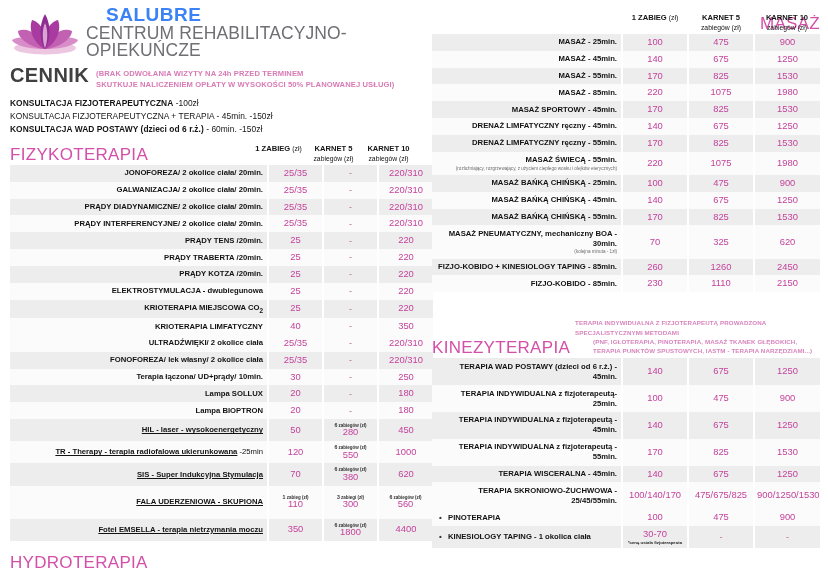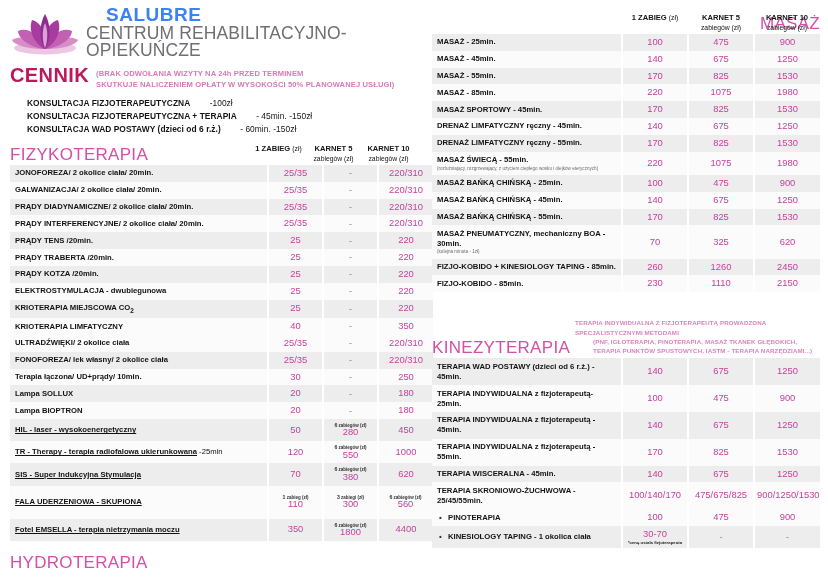--- a/index.html
+++ b/index.html
@@ -24,31 +24,31 @@
     font-size: 19px; font-weight: bold; letter-spacing: .5px;
     color: #3b82f6;
     margin-left: 20px;
   }
   .brand-sub {
     font-size: 17.5px; letter-spacing: .1px; color: #6f6f74; margin-top: 1px;
   }
 
   
   .cennik-row { display: flex; align-items: flex-start; margin-top: 6px; gap: 7px; }
-  .cennik-title { font-size: 20px; font-weight: bold; letter-spacing: .4px; color: #be185d; }
+  .cennik-title { font-size: 20px; font-weight: bold; letter-spacing: .4px; color: #404040; }
   .cennik-note {
     font-size: 7.6px; font-weight: bold; color: #d87ab5; line-height: 1.45;
     padding-top: 4px; letter-spacing: .1px;
   }
   .konsult { margin-top: 7px; }
   .konsult div {
     font-size: 8.4px; font-weight: bold; letter-spacing: .05px;
     line-height: 1.55; color: #141414;
   }
-  .konsult span { font-weight: normal; margin-left: 17px; }
+  .konsult span { font-weight: normal; }
 
   
   .sec-head { display: flex; align-items: flex-end; position: relative; }
   .sec-title {
     font-size: 17px; color: #d44fa8; letter-spacing: .3px;
     font-weight: normal; white-space: nowrap;
   }
   .sec-note {
     font-size: 6.2px; color: #d884bd; font-weight: bold;
     letter-spacing: .1px; padding-bottom: 3px; padding-left: 5px;
@@ -67,20 +67,21 @@
 
   
   table { border-collapse: collapse; width: 100%; table-layout: fixed; }
   td { vertical-align: middle; }
   tr.r-odd  td { background: #ededed; }
   tr.r-even td { background: #fbfbfb; }
   td.name {
     font-size: 7.7px; font-weight: bold; color: #121212;
     padding: 3.4px 4px 3.4px 5px; letter-spacing: 0;
     line-height: 1.3;
+    text-align: right;
   }
   td.name .thin { font-weight: normal; }
   td.name .tiny {
     display: block; font-size: 4.6px; font-weight: normal;
     color: #6d6d6d; letter-spacing: 0; line-height: 1.3; margin-top: .5px;
   }
   td.name .ul { text-decoration: underline; }
   td.price {
     text-align: center; font-size: 9.4px; color: #c4429b;
     padding: 3px 2px; border-left: 2px solid #ffffff;
@@ -145,21 +146,21 @@
     <div class="cennik-row">
       <div class="cennik-title">CENNIK</div>
       <div class="cennik-note">
         <span>(BRAK ODWOŁANIA WIZYTY NA 24h PRZED TERMINEM</span><br>
         <span>SKUTKUJE NALICZENIEM OPŁATY W WYSOKOŚCI 50% PLANOWANEJ USŁUGI)</span>
       </div>
     </div>
 
     <div class="konsult">
       <div><span style="font-weight:bold">KONSULTACJA FIZJOTERAPEUTYCZNA</span><span> -100zł</span></div>
-      <div><span style="font-weight:bold">KONSULTACJA FIZJOTERAPEUTYCZNA + TERAPIA</span><span> - 45min. -150zł</span></div>
+      <div><span style="font-weight:normal">KONSULTACJA FIZJOTERAPEUTYCZNA + TERAPIA</span><span> - 45min. -150zł</span></div>
       <div><span style="font-weight:bold">KONSULTACJA WAD POSTAWY (dzieci od 6 r.ż.)</span><span> - 60min. -150zł</span></div>
     </div>
 
     <div class="sec-head" style="margin-top:9px;">
       <div class="sec-title">FIZYKOTERAPIA</div>
       <div class="colheads">
         <div class="ch" style="width:55px;"><b>1 ZABIEG</b> <span class="sm">(zł)</span></div>
         <div class="ch" style="width:55px;"><b>KARNET 5</b><br><span class="sm">zabiegów (zł)</span></div>
         <div class="ch" style="width:55px;"><b>KARNET 10</b><br><span class="sm">zabiegów (zł)</span></div>
       </div>

